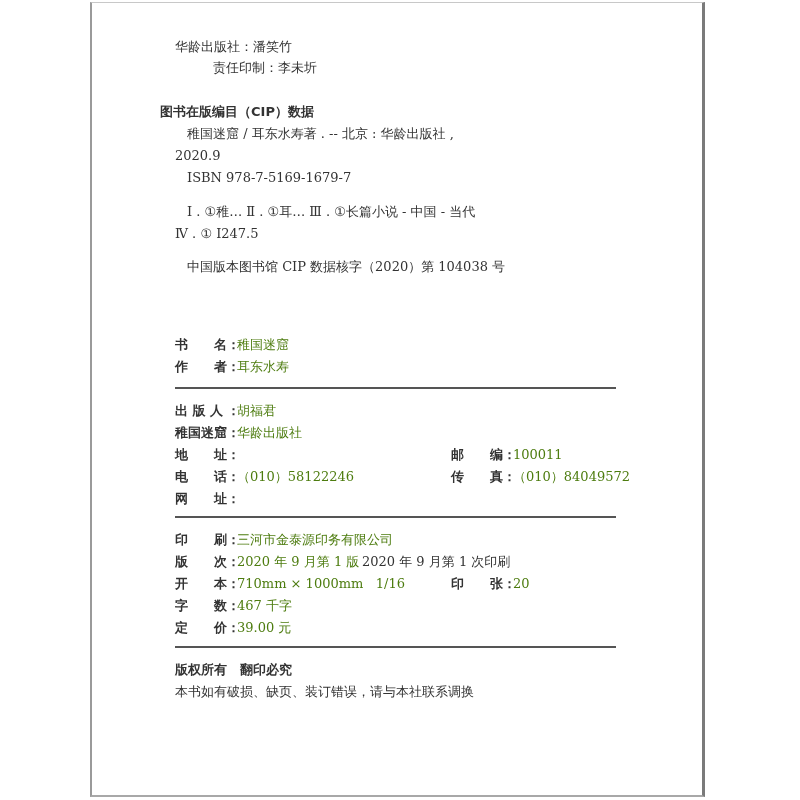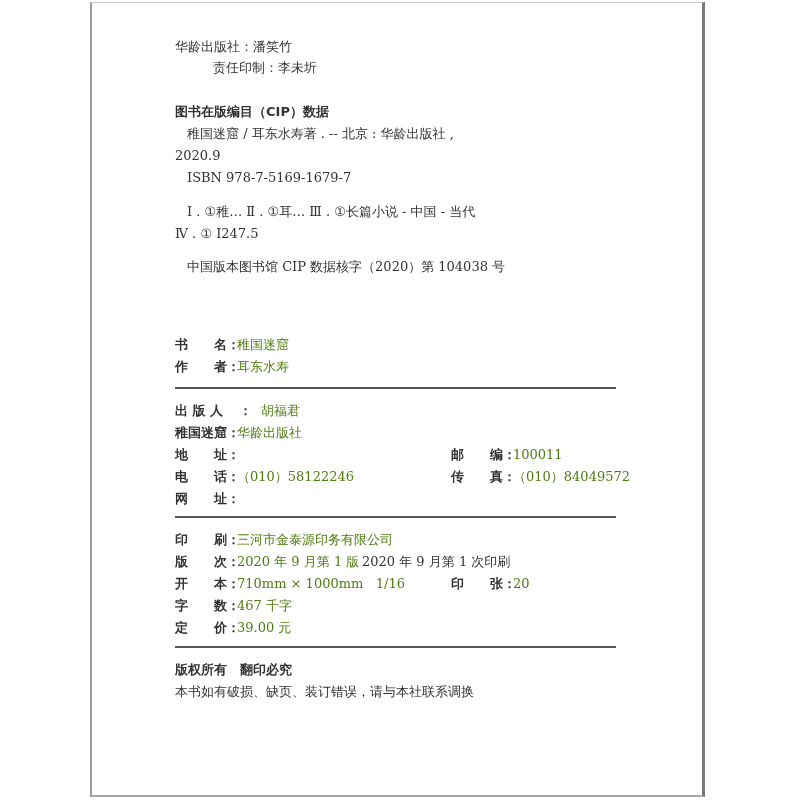--- a/index.html
+++ b/index.html
@@ -80,21 +80,21 @@
 
 <div class="page-frame"></div>
 
 <div class="line" style="left:175px; top:39px;">
   <span class="sans">华龄出版社：</span><span>潘笑竹</span>
 </div>
 <div class="line" style="left:175px; top:60px;margin-left:38px;">
   <span class="sans">责任印制：</span><span>李未圻</span>
 </div>
 
-<div class="line sans bold" style="left:175px; top:104px;">图书在版编目（CIP）数据</div>
+<div class="line sans bold" style="left:160px; top:104px;">图书在版编目（CIP）数据</div>
 <div class="line" style="left:187px; top:126px;">稚国迷窟 / 耳东水寿著 . -- 北京 : 华龄出版社 ,</div>
 <div class="line" style="left:175px; top:148px;">2020.9</div>
 <div class="line" style="left:187px; top:170px;">ISBN 978-7-5169-1679-7</div>
 <div class="line" style="left:187px; top:204px;">Ⅰ . ①稚… Ⅱ . ①耳… Ⅲ . ①长篇小说 - 中国 - 当代</div>
 <div class="line" style="left:175px; top:226px;">Ⅳ . ① I247.5</div>
 <div class="line" style="left:187px; top:259px;">中国版本图书馆 CIP 数据核字（2020）第 104038 号</div>
 
 <div class="row" style="top:337px;">
   <span class="label">
       <span>书</span>
@@ -107,21 +107,21 @@
   <span class="label">
       <span>作</span>
       <span>者</span>
     </span>
     <span class="colon">：</span>
     <span class="value">耳东水寿</span>
 </div>
 
 <div class="divider" style="top:387px;"></div>
 
-<div class="row" style="top:403px;gap:12px;">
+<div class="row" style="top:403px;">
   <span class="label">出 版 人</span>
     <span class="colon">：</span>
     <span class="value">胡福君</span>
 </div>
 <div class="row" style="top:425px;">
   <span class="label">稚国迷窟</span>
     <span class="colon">：</span>
     <span class="value">华龄出版社</span>
 </div>
 <div class="row" style="top:447px;">

